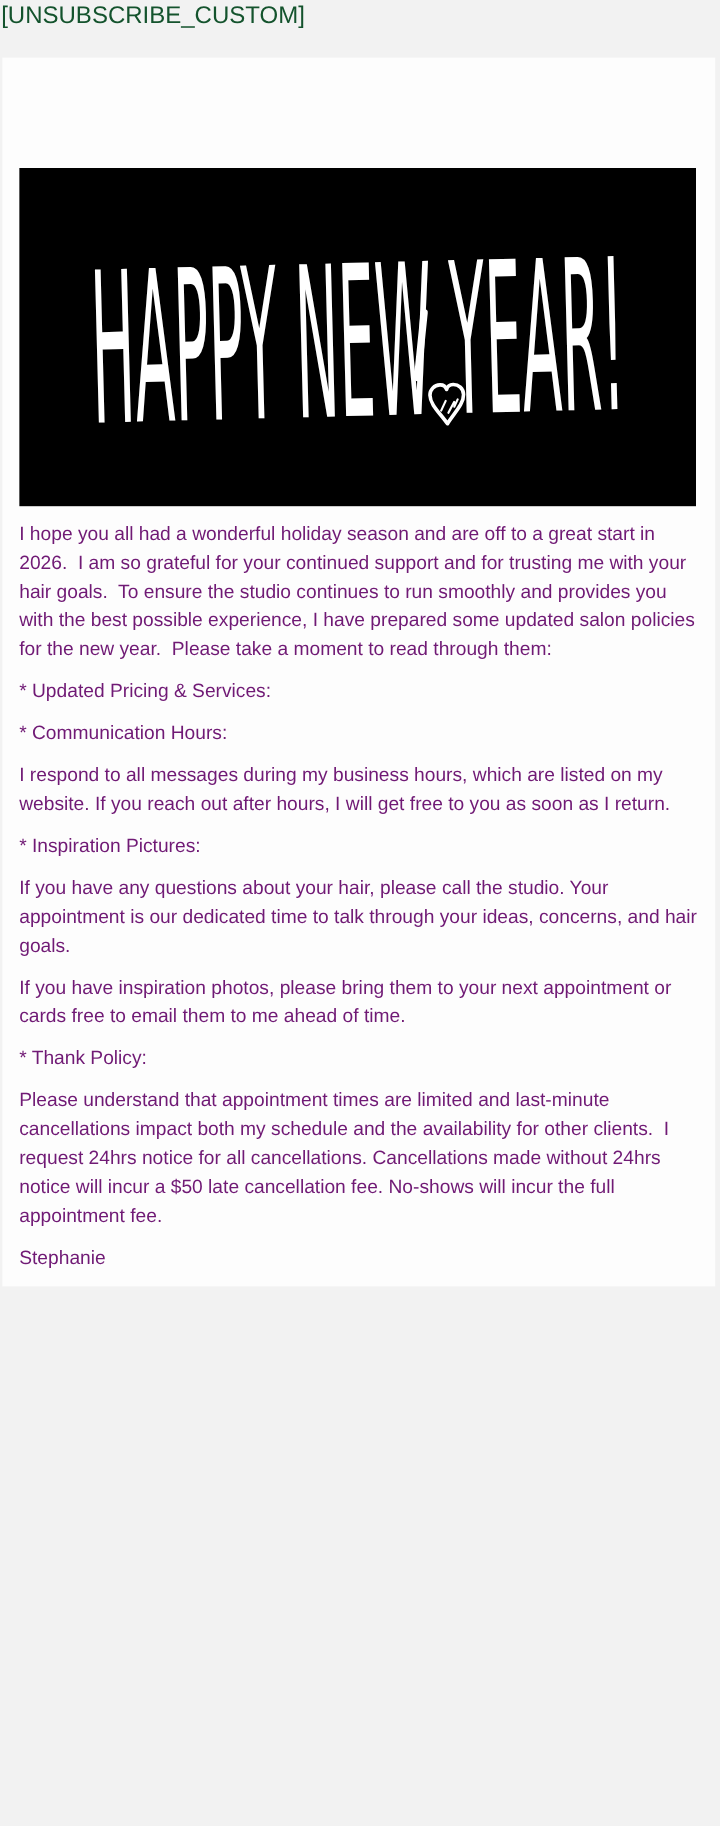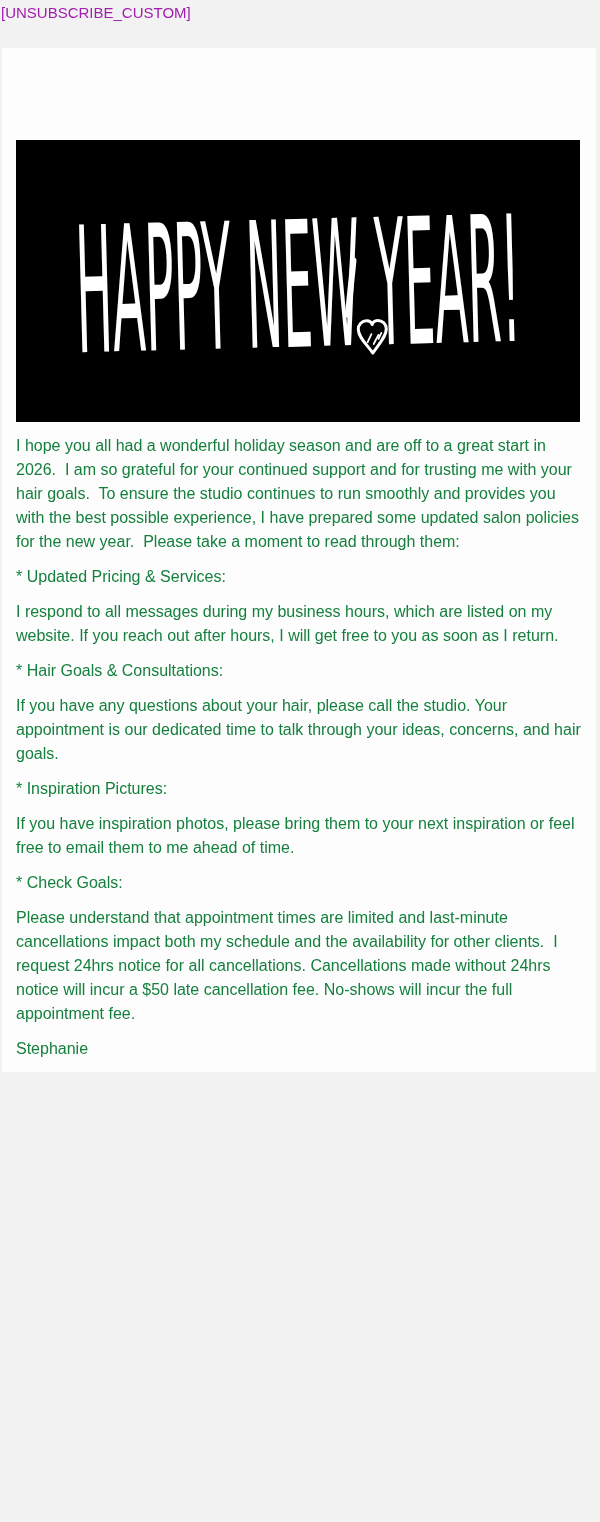--- a/index.html
+++ b/index.html
@@ -38,29 +38,29 @@
     font-weight: 500;
     fill: #ffffff;
   }
   .email-content {
     padding: 12px 14px 0 14px;
   }
   .email-content p {
     margin: 0 0 11px 0;
     font-size: 16px;
     line-height: 24px;
-    color: #15803d;
+    color: #701a75;
     white-space: pre-wrap;
     word-wrap: break-word;
   }
   .unsubscribe {
     margin: 3px 10px 0 1px;
-    font-size: 15px;
+    font-size: 20px;
     line-height: 20px;
-    color: #a21caf;
+    color: #14532d;
   }
 </style>
 </head>
 <body>
 
 <div class="email-card">
 
   <div class="banner-wrap">
     <svg viewBox="0 0 564 282" xmlns="http://www.w3.org/2000/svg">
       <rect x="0" y="0" width="564" height="282" fill="#000000"></rect>
@@ -76,25 +76,25 @@
           <path d="M350,204 L354,196 M356,206 L361,197 M361,201 L364,195" stroke="#ffffff" stroke-width="1.8" stroke-linecap="round" fill="none"></path>
         </g>
       </g>
     </svg>
   </div>
 
   <div class="email-content">
 
   <p>I hope you all had a wonderful holiday season and are off to a great start in 2026.  I am so grateful for your continued support and for trusting me with your hair goals.  To ensure the studio continues to run smoothly and provides you with the best possible experience, I have prepared some updated salon policies for the new year.  Please take a moment to read through them:</p>
       <p>* Updated Pricing &amp; Services:</p>
+      <p>* Communication Hours:</p>
       <p>I respond to all messages during my business hours, which are listed on my website. If you reach out after hours, I will get free to you as soon as I return.</p>
-      <p>* Hair Goals &amp; Consultations:</p>
+      <p>* Inspiration Pictures:</p>
       <p>If you have any questions about your hair, please call the studio. Your appointment is our dedicated time to talk through your ideas, concerns, and hair goals.</p>
-      <p>* Inspiration Pictures:</p>
-      <p>If you have inspiration photos, please bring them to your next inspiration or feel free to email them to me ahead of time.</p>
-      <p>* Check Goals:</p>
+      <p>If you have inspiration photos, please bring them to your next appointment or cards free to email them to me ahead of time.</p>
+      <p>* Thank Policy:</p>
       <p>Please understand that appointment times are limited and last-minute cancellations impact both my schedule and the availability for other clients.  I request 24hrs notice for all cancellations. Cancellations made without 24hrs notice will incur a $50 late cancellation fee. No-shows will incur the full appointment fee.</p>
       <p>Stephanie</p>
     </div>
 
 </div>
 
 <div class="unsubscribe">[UNSUBSCRIBE_CUSTOM]</div>
 
 </body></html>

